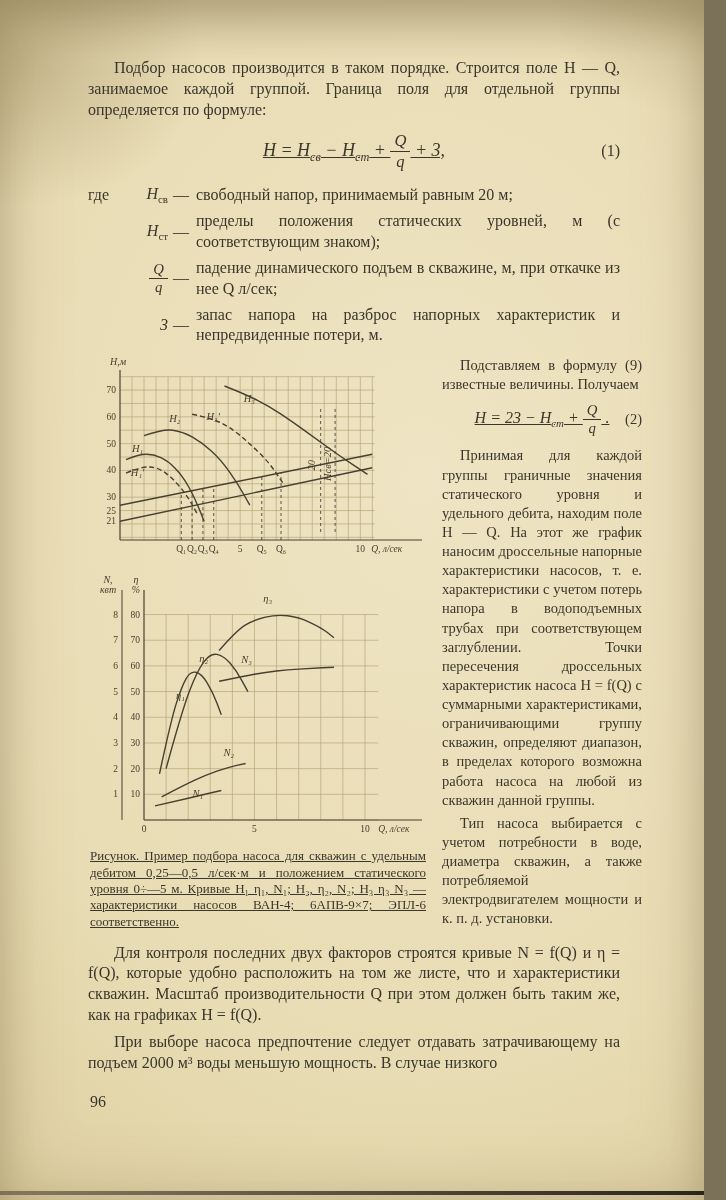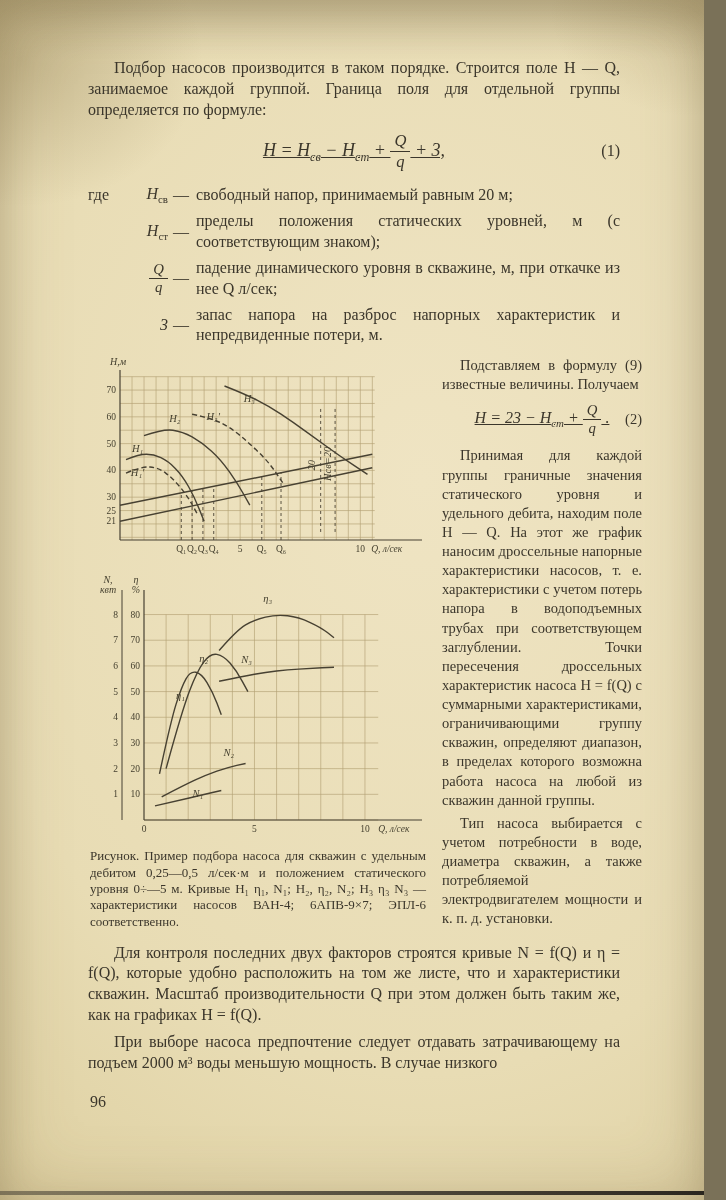--- a/index.html
+++ b/index.html
@@ -41,21 +41,21 @@
   .def-text{flex:1;text-align:justify;}
   
   .columns{display:flex;gap:14px;margin-top:2px;}
   .col-left{width:340px;flex:none;}
   .col-right{width:200px;flex:none;}
   .col-right .para{font-size:14.5px;line-height:1.32;margin-bottom:4px;hyphens:auto;}
   .col-right .indent{text-indent:18px;}
   .col-right .formula-row{margin:8px 0 10px 0;}
   .col-right .formula{font-size:16px;}
   .col-right .eq-num{font-size:14.5px;}
-  .caption{margin:6px 2px 0 2px;font-size:13px;line-height:1.26;text-align:justify;}
+  .caption{margin:6px 2px 0 2px;font-size:13px;line-height:1.26;text-align:justify;text-decoration:underline;}
   .bottom{margin-top:10px;}
   .page-number{margin:20px 0 4px 2px;font-size:16px;}
   sub{font-size:.68em;}
   
   svg{display:block;}
   svg text{fill:#45402f;font-family:"Liberation Serif","DejaVu Serif",serif;}
   svg .tick{font-size:9.5px;}
   svg .clabel{font-size:10.5px;font-style:italic;}
   svg .atitle{font-size:10px;font-style:italic;}
   #chart1{margin-bottom:12px;}
@@ -84,21 +84,21 @@
       <div class="def-row">
         <span class="def-lead"></span>
         <span class="def-term"><i>Н</i><sub>ст</sub></span>
         <span class="def-dash">—</span>
         <span class="def-text">пределы положения статических уровней, м (с соответствующим знаком);</span>
       </div>
       <div class="def-row">
         <span class="def-lead"></span>
         <span class="def-term"><span class="frac"><span class="num">Q</span><span class="den">q</span></span></span>
         <span class="def-dash">—</span>
-        <span class="def-text">падение динамического уровня в скважине, м, при откачке из нее Q л/сек;</span>
+        <span class="def-text">падение динамического подъем в скважине, м, при откачке из нее Q л/сек;</span>
       </div>
       <div class="def-row">
         <span class="def-lead"></span>
         <span class="def-term"><span>3</span></span>
         <span class="def-dash">—</span>
         <span class="def-text">запас напора на разброс напорных характеристик и непредвиденные потери, м.</span>
       </div>
     </div>
 
     <div class="columns">

